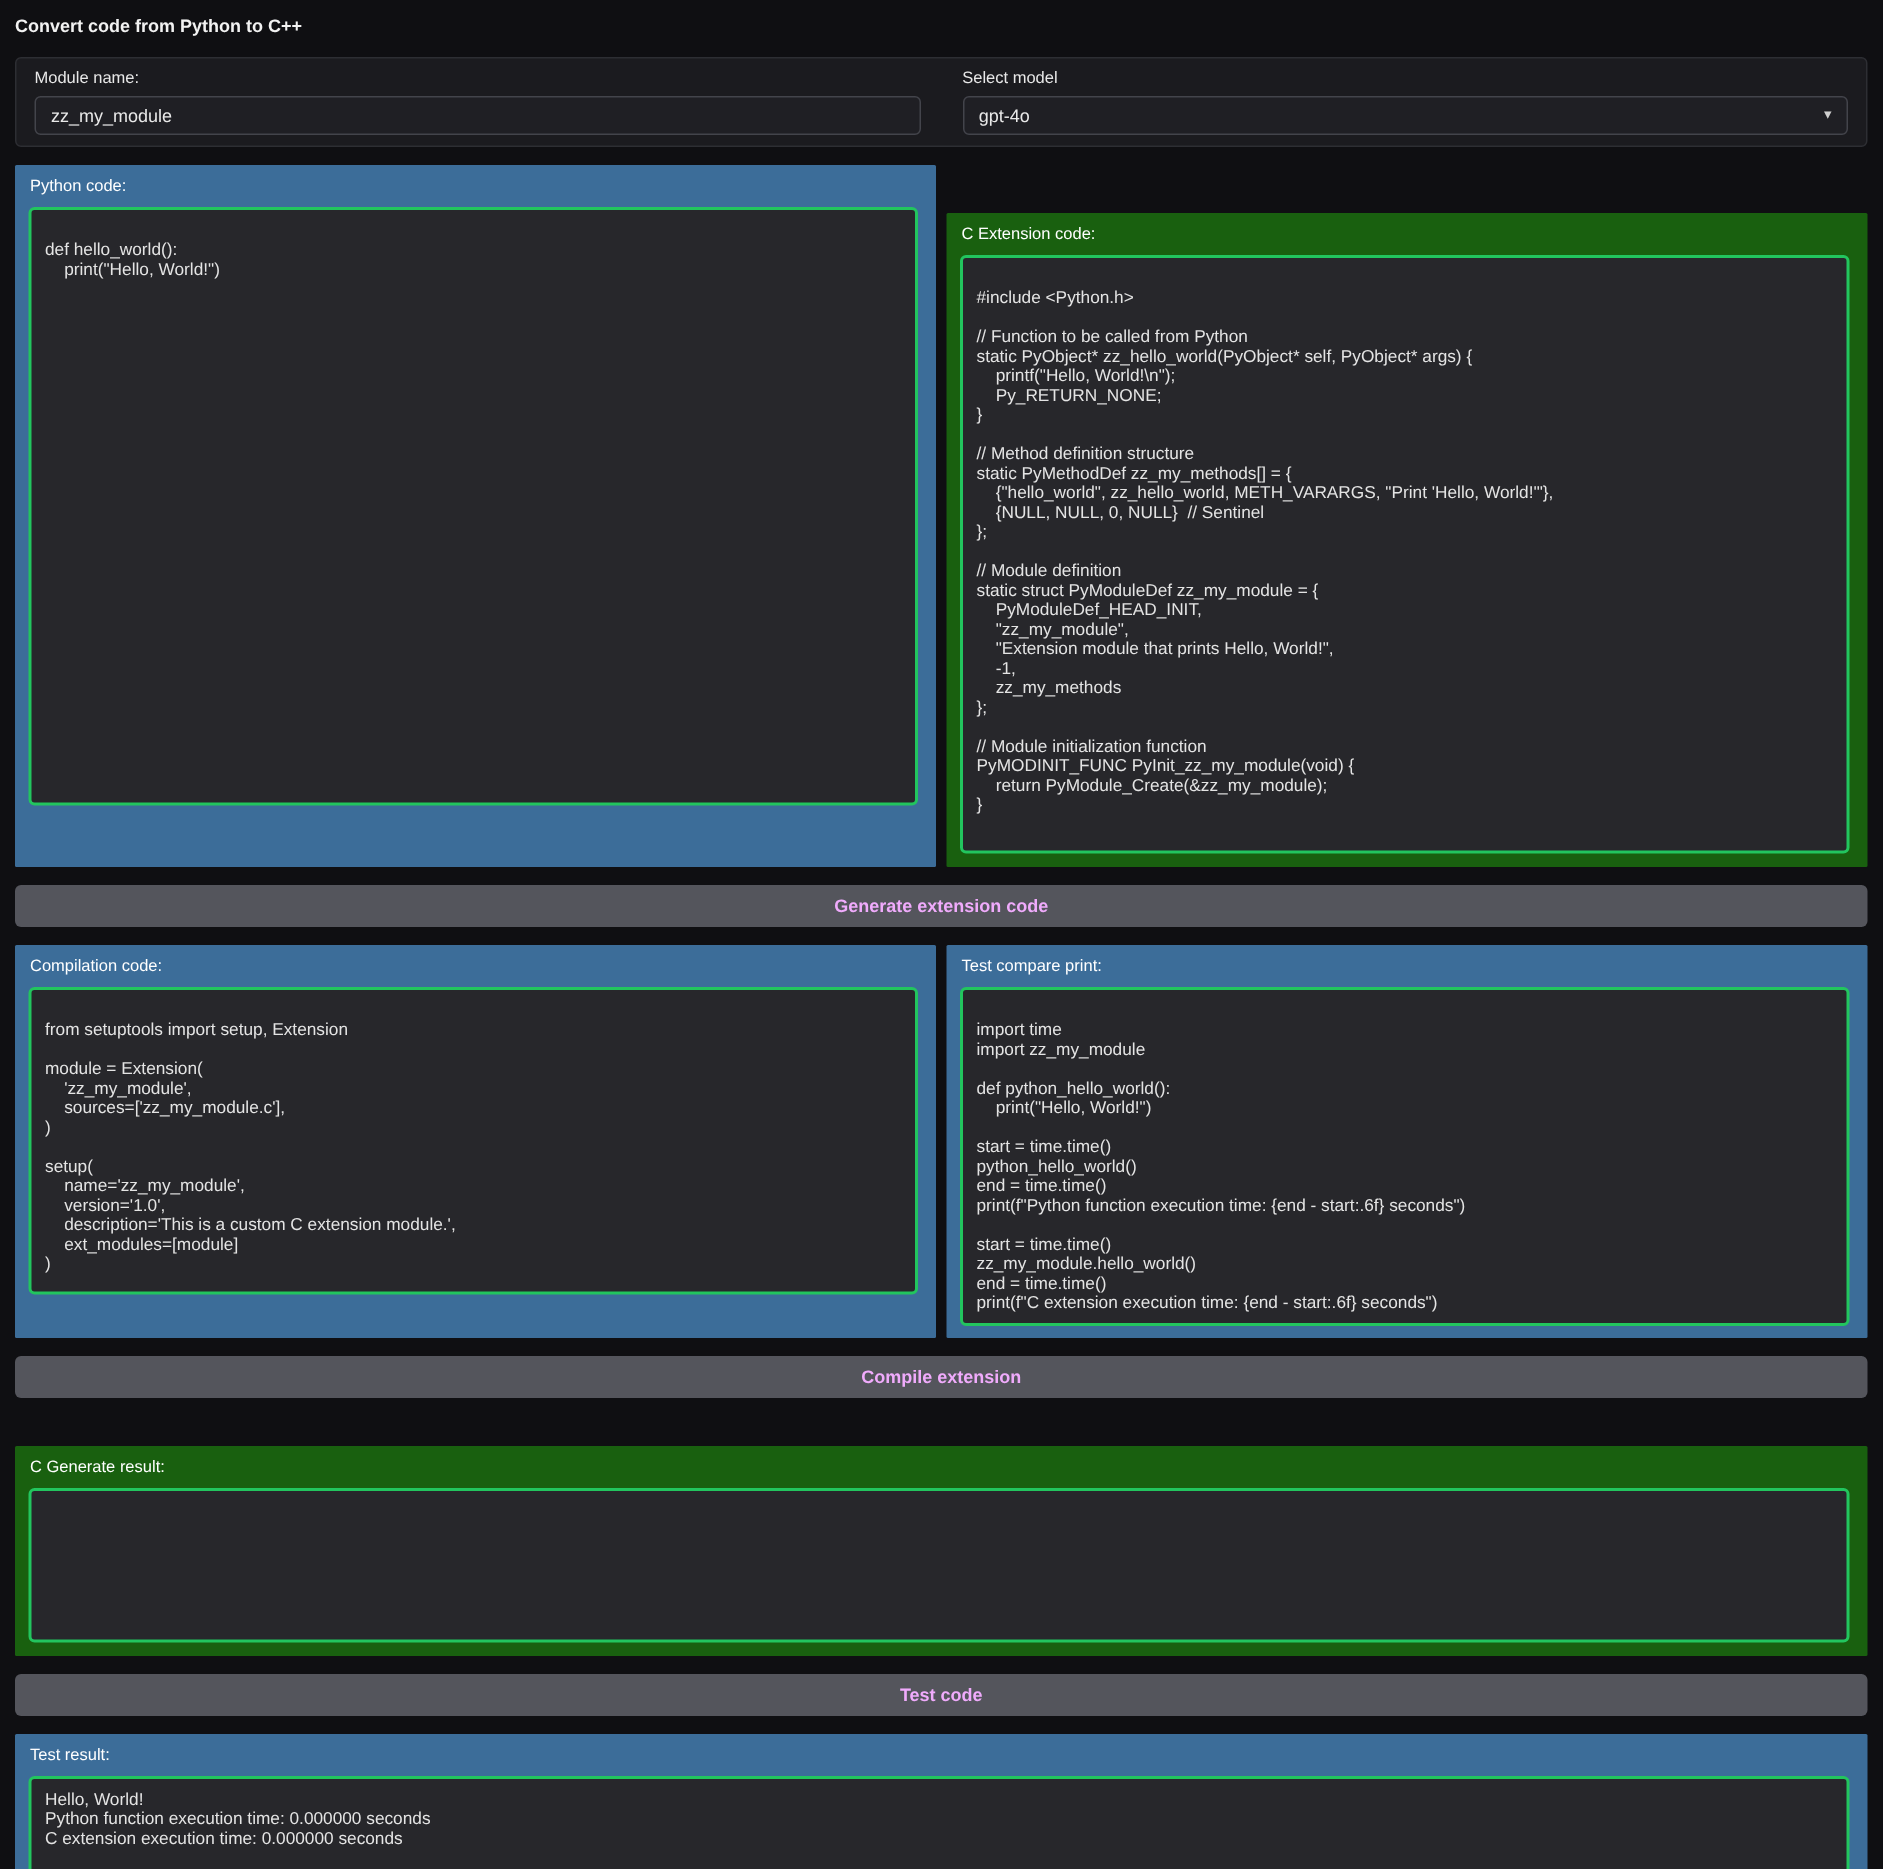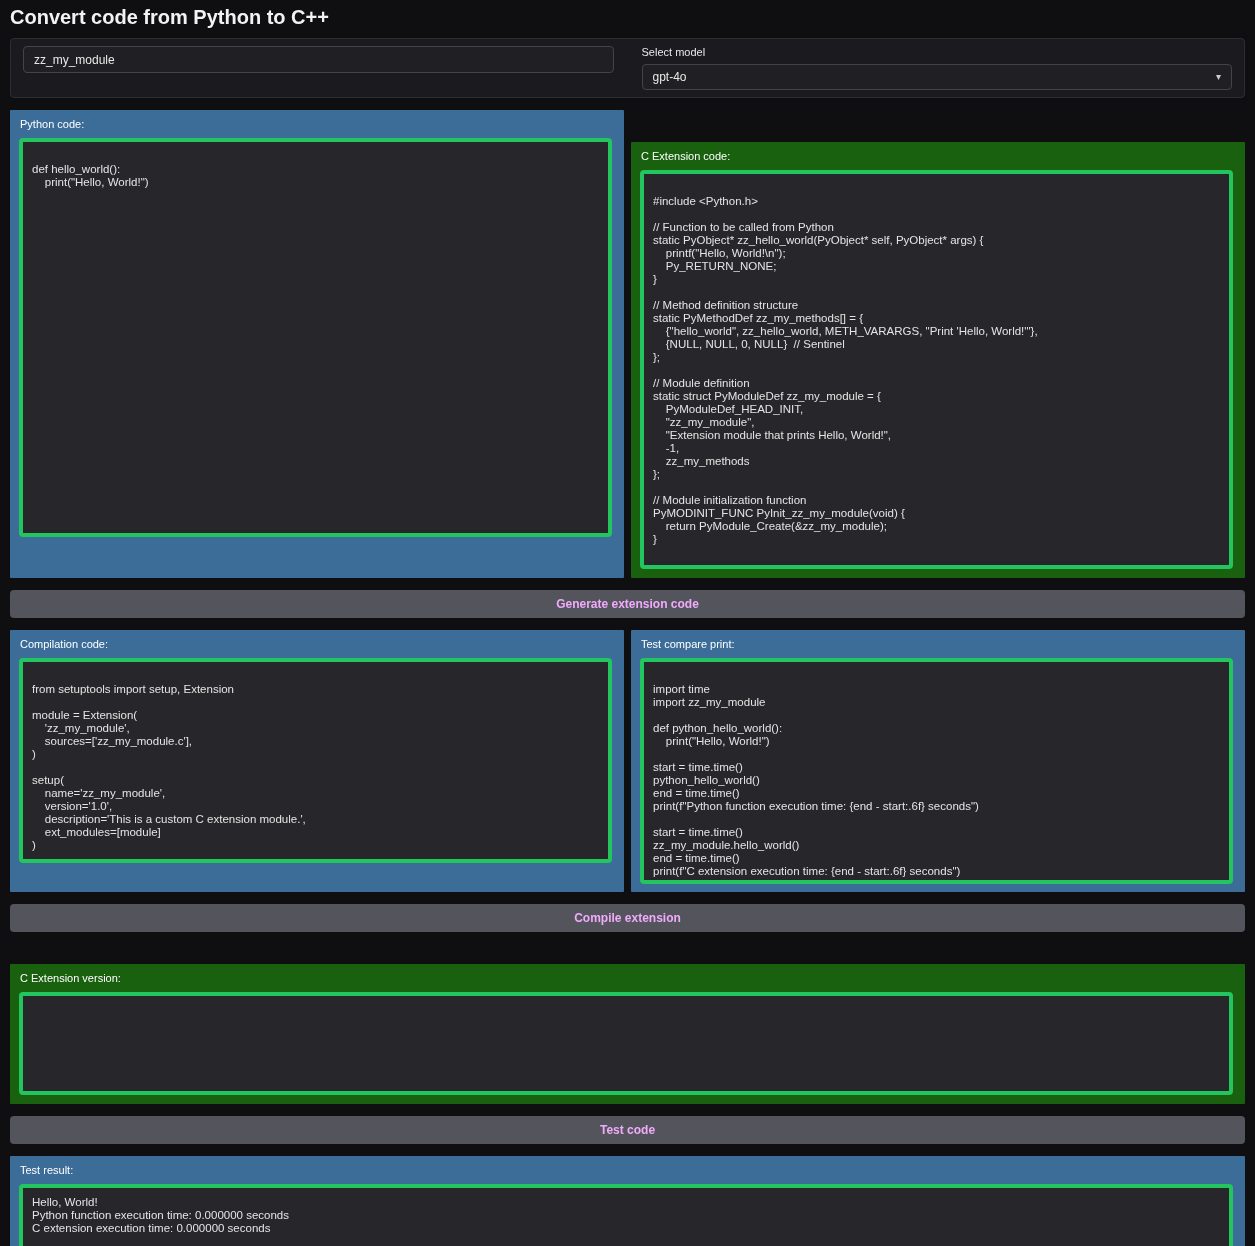--- a/index.html
+++ b/index.html
@@ -4,21 +4,21 @@
 <style>
   * { margin: 0; padding: 0; box-sizing: border-box; }
   html, body {
     width: 1255px; height: 1246px;
     background: #0f0f12;
     font-family: "Liberation Sans", sans-serif;
     overflow: hidden;
   }
   .page { padding: 8px 10px 0 10px; }
   .page-title {
-    font-size: 20px; font-weight: 700; color: #f2f2f2;
+    font-size: 12px; font-weight: 700; color: #f2f2f2;
     line-height: 18px; margin-bottom: 12px;
   }
   
   .config-panel {
     height: 60px; background: #1b1b1f;
     border: 1px solid #2d2e33; border-radius: 4px;
     padding: 7px 12px; display: flex; gap: 28px;
     margin-bottom: 12px;
   }
   .config-col { flex: 1; display: flex; flex-direction: column; }
@@ -34,21 +34,21 @@
   
   .row { display: flex; gap: 7px; margin-bottom: 12px; }
   .panel {
     flex: 1; border-radius: 1px; padding: 8px 12px 9px 9px;
   }
   .panel.blue { background: #3c6d99; }
   .panel.green { background: #19600f; margin-top: 32px; }
   .panel-label { font-size: 11px; line-height: 13px; color: #ffffff; margin: 0 0 7px 1px; }
   .codebox {
     width: 100%;
-    background: #27272b; border: 4px solid #22c55e; border-radius: 4px;
+    background: #27272b; border: 2px solid #22c55e; border-radius: 4px;
     color: #e4e4e4; font-size: 11.5px; line-height: 13px;
     font-family: "Liberation Sans", sans-serif;
     padding: 8px 9px; white-space: pre-wrap; overflow: hidden;
   }
   .h-row1 { height: 399px; }
   .row2 { height: 262px; justify-content: center; }
   .h-compile { height: 205px; }
   .h-testcmp { height: 226px; }
   .panel-result-c { height: 140px; margin-bottom: 12px; }
   .h-cresult { height: 103px; }
@@ -64,20 +64,21 @@
 </style>
 </head>
 <body>
 
 <div class="page">
 
   <div class="page-title">Convert code from Python to C++</div>
 
   <div class="config-panel">
     <div class="config-col">
+      <div class="config-label">Module name:</div>
       <input class="text-input" type="text" value="zz_my_module" style="">
     </div>
     <div class="config-col">
       <div class="config-label">Select model</div>
       <div class="dropdown">
         <span>gpt-4o</span>
         <span class="chev">▾</span>
       </div>
     </div>
   </div>
@@ -159,21 +160,21 @@
 start = time.time()
 zz_my_module.hello_world()
 end = time.time()
 print(f"C extension execution time: {end - start:.6f} seconds")</div>
     </div>
   </div>
 
   <button class="action-button">Compile extension</button>
 
   <div class="panel green panel-result-c">
-    <div class="panel-label">C Extension version:</div>
+    <div class="panel-label">C Generate result:</div>
     <div class="codebox h-cresult"></div>
   </div>
 
   <button class="action-button">Test code</button>
 
   <div class="panel blue panel-result-t">
     <div class="panel-label">Test result:</div>
     <div class="codebox h-tresult">Hello, World!
 Python function execution time: 0.000000 seconds
 C extension execution time: 0.000000 seconds</div>

